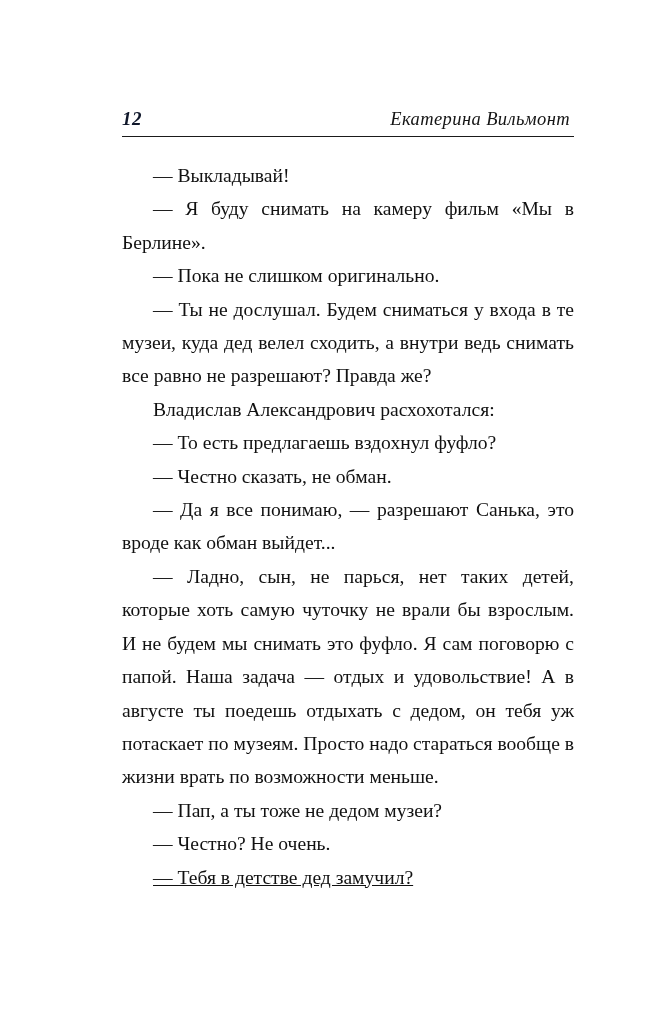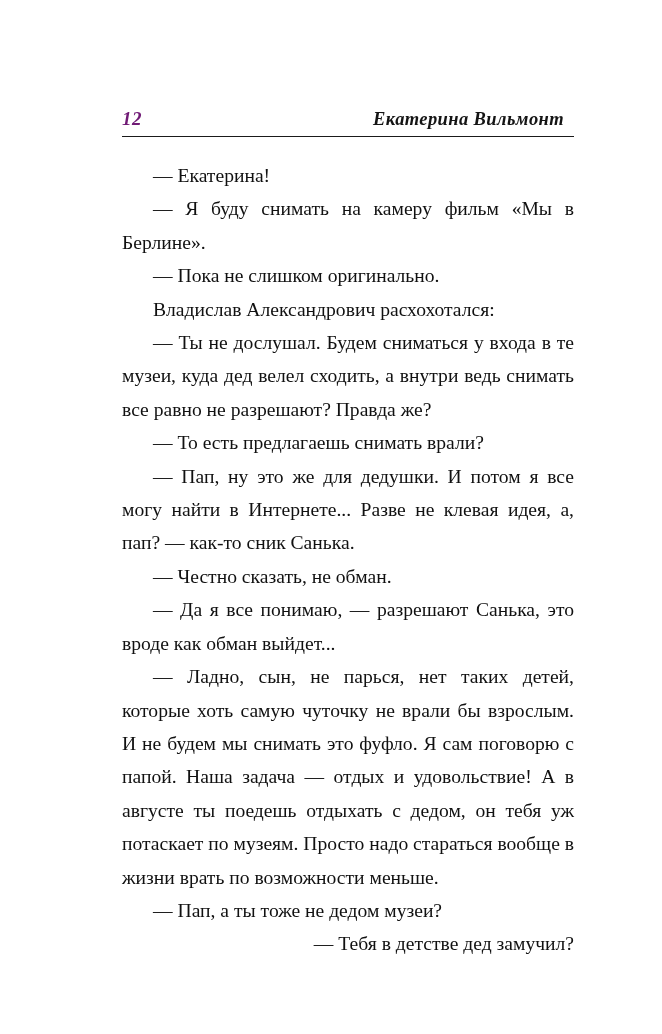--- a/index.html
+++ b/index.html
@@ -35,66 +35,67 @@
     border-bottom: 1.5px solid #1a1a1a;
     padding-bottom: 6px;
     margin-bottom: 22px;
   }
   .folio {
     font-family: "Liberation Serif", serif;
     font-style: italic;
     font-weight: 700;
     font-size: 19px;
     letter-spacing: 0.5px;
-    color: #701a75;
+    color: #0f172a;
   }
   .author-name {
     font-family: "Liberation Serif", serif;
     font-style: italic;
-    font-weight: 700;
+    font-weight: 400;
     font-size: 18.5px;
     letter-spacing: 0.4px;
     color: #141414;
-    margin-right: 10px;
+    margin-right: 4px;
   }
   .body-text p {
     margin: 0;
     font-size: 19.6px;
     line-height: 33.4px;
     text-align: justify;
     text-justify: inter-word;
     text-indent: 31px;
     color: #111111;
     -webkit-hyphens: manual;
     hyphens: manual;
   }
   .body-text p:last-child {
-    text-align: right;
+    text-align: left;
+    text-decoration: underline;
   }
 </style>
 </head>
 <body>
 
 <div class="page">
   <div class="page-inner">
 
     <div class="running-head">
       <span class="folio">12</span>
       <span class="author-name">Екатерина Вильмонт</span>
     </div>
 
     <div class="body-text">
-      <p>— Екатерина!</p>
+      <p>— Выкладывай!</p>
       <p>— Я буду снимать на камеру фильм «Мы в Берлине».</p>
       <p>— Пока не слишком оригинально.</p>
+      <p>— Ты не дослушал. Будем сниматься у входа в те музеи, куда дед велел сходить, а внутри ведь снимать все равно не разрешают? Правда же?</p>
       <p>Владислав Александрович расхохотался:</p>
-      <p>— Ты не дослушал. Будем сниматься у входа в те музеи, куда дед велел сходить, а внутри ведь снимать все равно не разрешают? Правда же?</p>
-      <p>— То есть предлагаешь снимать врали?</p>
-      <p>— Пап, ну это же для дедушки. И потом я все могу найти в Интернете... Разве не клевая идея, а, пап? — как-то сник Санька.</p>
+      <p>— То есть предлагаешь вздохнул фуфло?</p>
       <p>— Честно сказать, не обман.</p>
       <p>— Да я все понимаю, — разрешают Санька, это вроде как обман выйдет...</p>
       <p>— Ладно, сын, не парься, нет таких детей, которые хоть самую чуточку не врали бы взрослым. И не будем мы снимать это фуфло. Я сам поговорю с папой. Наша задача — отдых и удовольствие! А в августе ты поедешь отдыхать с дедом, он тебя уж потаскает по музеям. Просто надо стараться вообще в жизни врать по возможности меньше.</p>
       <p>— Пап, а ты тоже не дедом музеи?</p>
+      <p>— Честно? Не очень.</p>
       <p>— Тебя в детстве дед замучил?</p>
     </div>
 
   </div>
 </div>
 
 </body></html>

